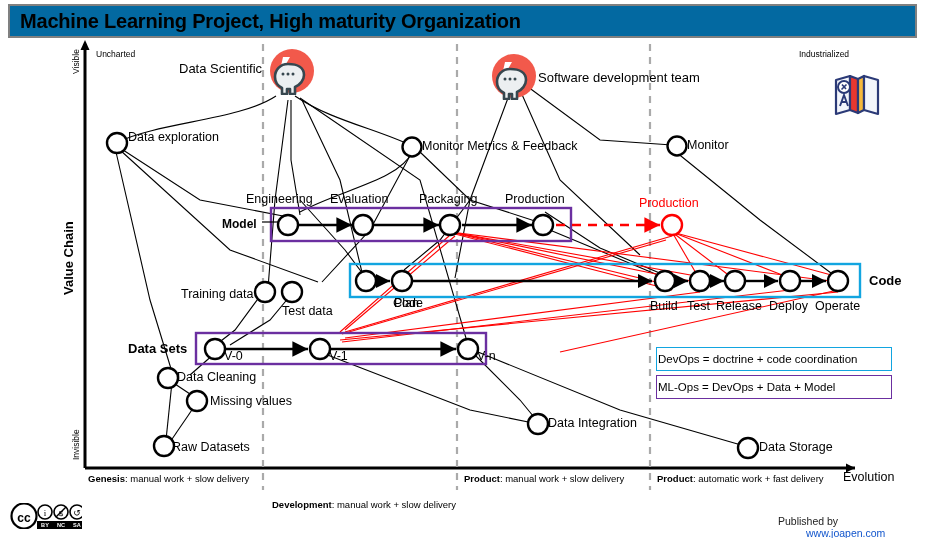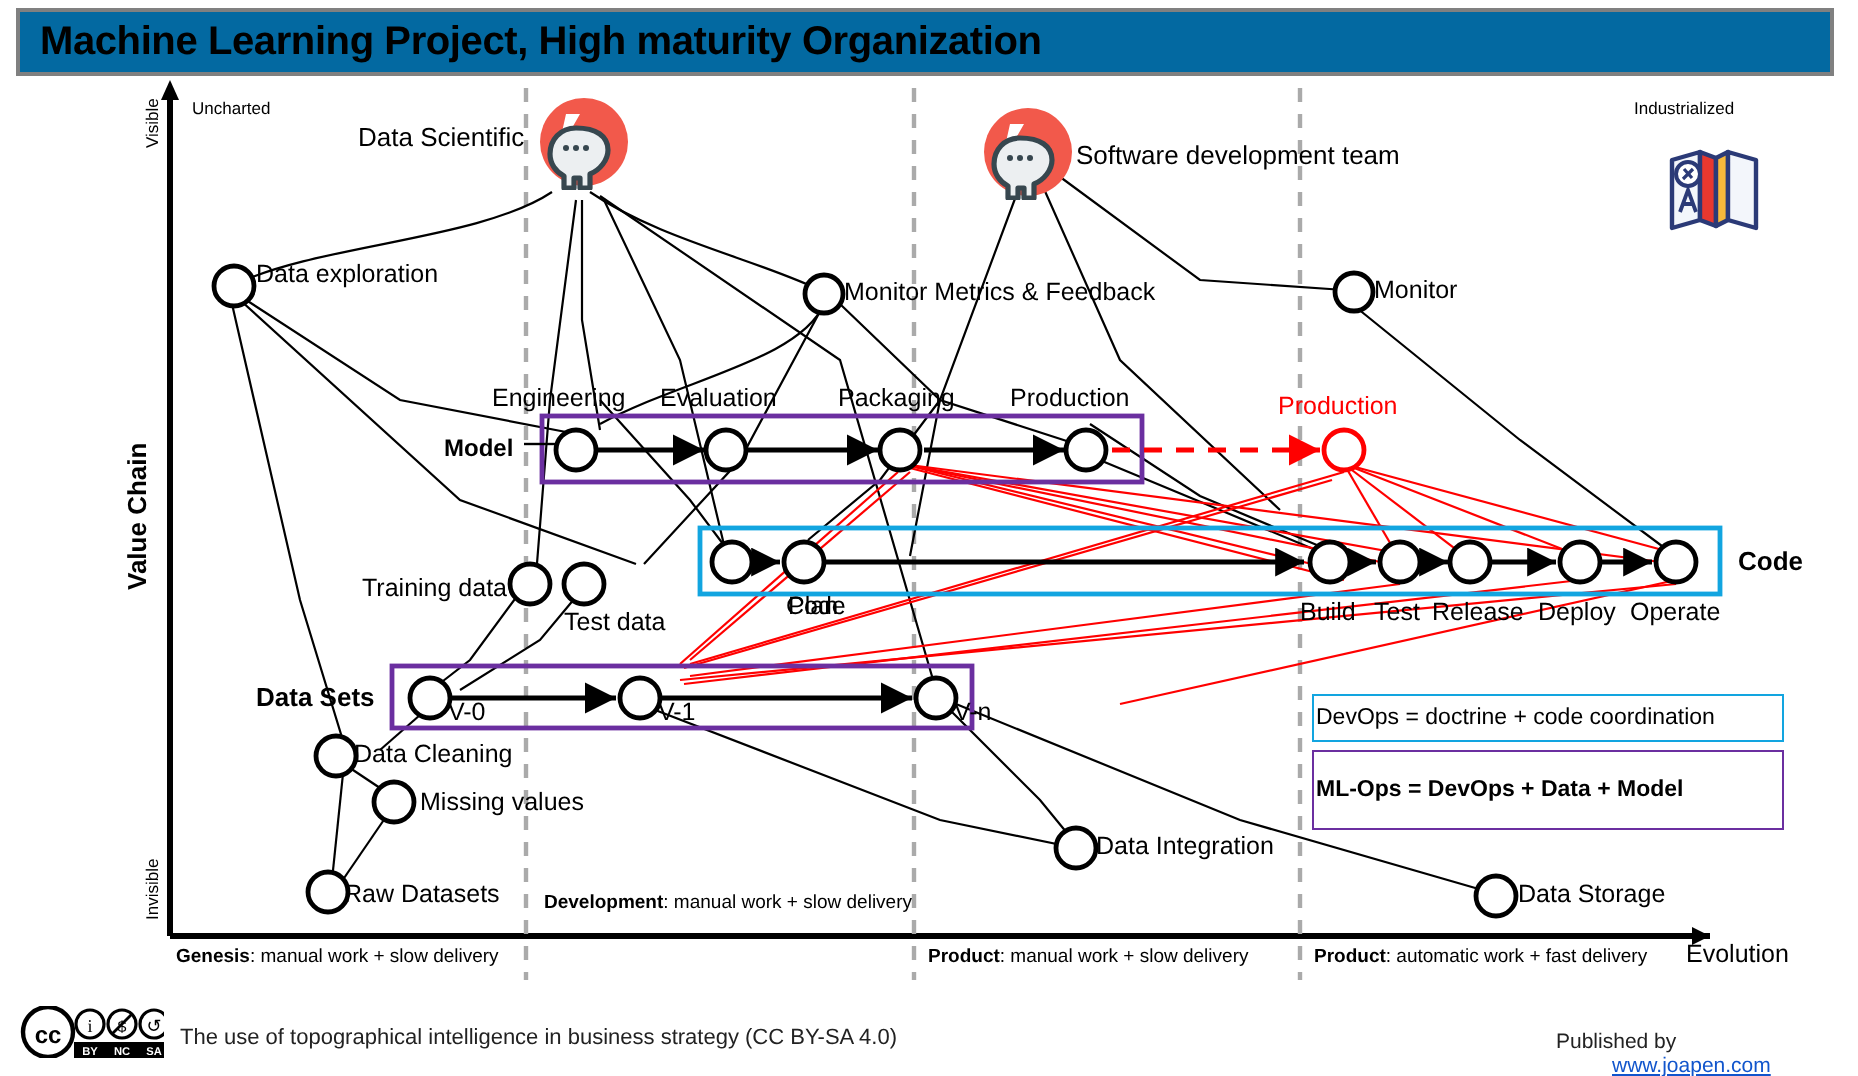--- a/index.html
+++ b/index.html
@@ -229,21 +229,21 @@
       <path d="M18 8 L26 11 L26 45 L18 42 Z" fill="#e8382f" stroke="#2b3a77" stroke-width="2.2" stroke-linejoin="round"></path>
       <path d="M26 11 L32 8 L32 42 L26 45 Z" fill="#f6b93b" stroke="#2b3a77" stroke-width="2.2" stroke-linejoin="round"></path>
       <path d="M32 8 L46 12 L46 46 L32 42 Z" fill="#f3f6fb" stroke="#2b3a77" stroke-width="2.2" stroke-linejoin="round"></path>
       <circle cx="12" cy="19" r="6" fill="#fff" stroke="#2b3a77" stroke-width="2"></circle>
       <path d="M9.5 21.5 L14.5 16.5 M10 16.5 L14 21" stroke="#2b3a77" stroke-width="1.6"></path>
       <path d="M8 38 L12 27 L16 38 M9.6 34 L14.4 34" stroke="#2b3a77" stroke-width="1.9" fill="none"></path>
     </svg>
   </div>
 
   <div class="lbl small" style="left:96px;top:50px;">Uncharted</div>
-  <div class="lbl small" style="left:817px;top:50px;">Industrialized</div>
+  <div class="lbl small" style="left:799px;top:50px;">Industrialized</div>
 
   <div class="lbl small axis-v" style="left:72px;top:74px;transform:rotate(-90deg);">Visible</div>
   <div class="lbl small axis-v" style="left:72px;top:460px;transform:rotate(-90deg);">Invisible</div>
   <div class="lbl bold axis-v" style="left:62px;top:295px;transform:rotate(-90deg);font-size:13px;">Value Chain</div>
   <div class="lbl" style="left:843px;top:471px;font-size:12.5px;">Evolution</div>
 
   <div class="lbl" style="left:179px;top:62px;font-size:13px;">Data Scientific</div>
   <div class="lbl" style="left:538px;top:71px;font-size:13px;">Software development team</div>
 
   <div class="lbl" style="left:128px;top:131px;">Data exploration</div>
@@ -274,28 +274,28 @@
   <div class="lbl" style="left:815px;top:300px;">Operate</div>
 
   <div class="lbl bold" style="left:128px;top:342px;font-size:13px;">Data Sets</div>
   <div class="lbl" style="left:224px;top:350px;">V-0</div>
   <div class="lbl" style="left:329px;top:350px;">V-1</div>
   <div class="lbl" style="left:477px;top:350px;">V-n</div>
 
   <div class="legend blue" style="left:656px;top:347px;width:236px;height:24px;">
     <span>DevOps = doctrine + code coordination</span>
   </div>
-  <div class="legend purple" style="left:656px;top:375px;width:236px;height:40px;font-weight:bold;">
+  <div class="legend purple" style="left:656px;top:375px;width:236px;height:24px;">
     <span>ML-Ops = DevOps  + Data + Model</span>
   </div>
 
   <div class="lbl" style="left:88px;top:474px;font-size:9.5px;">
     <b>Genesis</b><span>: manual work + slow delivery</span>
   </div>
-  <div class="lbl" style="left:272px;top:447px;font-size:9.5px;">
+  <div class="lbl" style="left:272px;top:500px;font-size:9.5px;">
     <b>Development</b><span>: manual work + slow delivery</span>
   </div>
   <div class="lbl" style="left:464px;top:474px;font-size:9.5px;">
     <b>Product</b><span>: manual work + slow delivery</span>
   </div>
   <div class="lbl" style="left:657px;top:474px;font-size:9.5px;">
     <b>Product</b><span>: automatic work + fast delivery</span>
   </div>
 
   <div class="cc">
@@ -309,19 +309,18 @@
       <line x1="46" y1="14" x2="56" y2="4" stroke="#000" stroke-width="1.4"></line>
       <circle cx="67" cy="9" r="7" fill="#fff" stroke="#000" stroke-width="1.6"></circle>
       <text x="67" y="13" font-family="Liberation Sans, sans-serif" font-size="9" text-anchor="middle" fill="#000">↺</text>
       <rect x="27" y="18" width="46" height="8" fill="#000"></rect>
       <text x="35" y="24.4" font-family="Liberation Sans, sans-serif" font-size="5.6" font-weight="bold" text-anchor="middle" fill="#fff">BY</text>
       <text x="51" y="24.4" font-family="Liberation Sans, sans-serif" font-size="5.6" font-weight="bold" text-anchor="middle" fill="#fff">NC</text>
       <text x="67" y="24.4" font-family="Liberation Sans, sans-serif" font-size="5.6" font-weight="bold" text-anchor="middle" fill="#fff">SA</text>
     </svg>
   </div>
 
-  <div class="footer-txt" style="left:90px;top:513px;">The use of topographical intelligence in business strategy (CC BY-SA 4.0)</div>
 
   <div class="pub" style="left:778px;top:515px;">
     <span>Published by </span><a href="#">www.joapen.com</a>
   </div>
 
 </div>
 
 </body></html>

